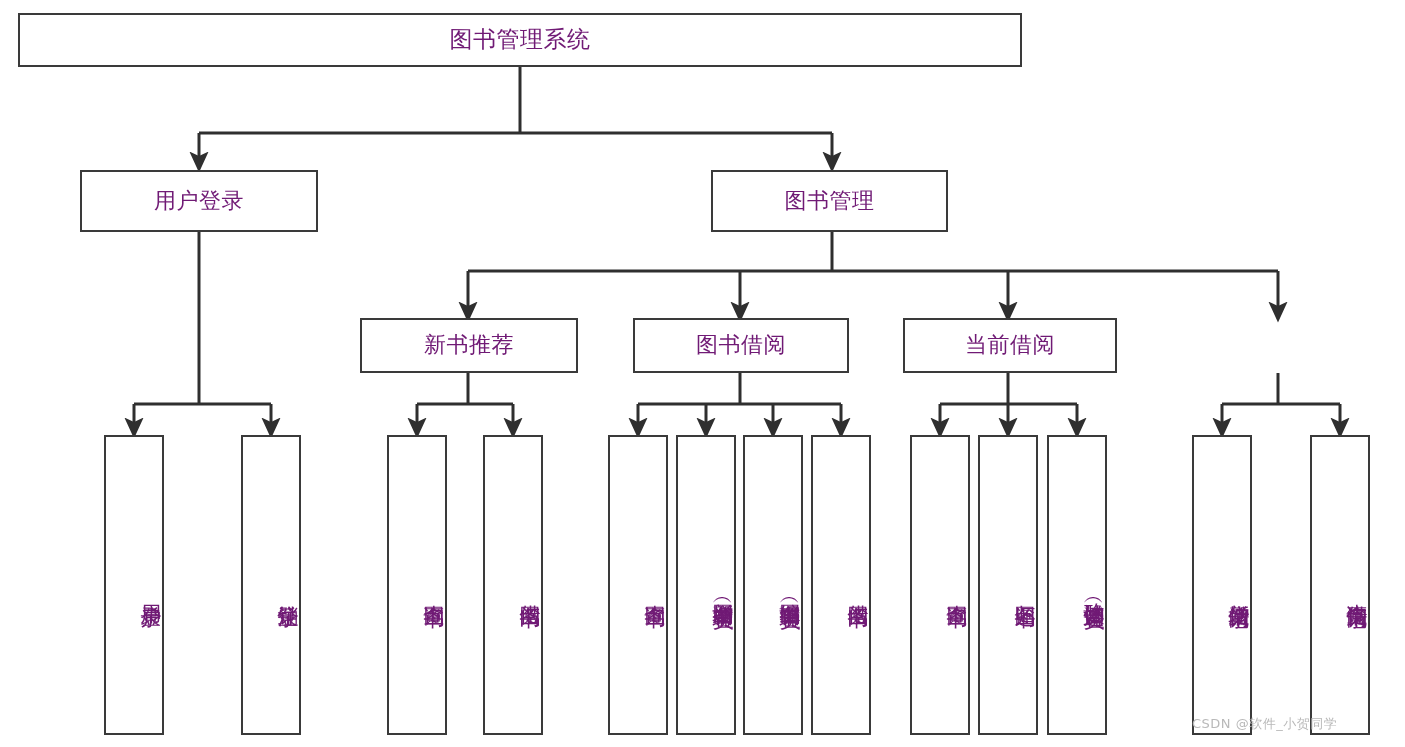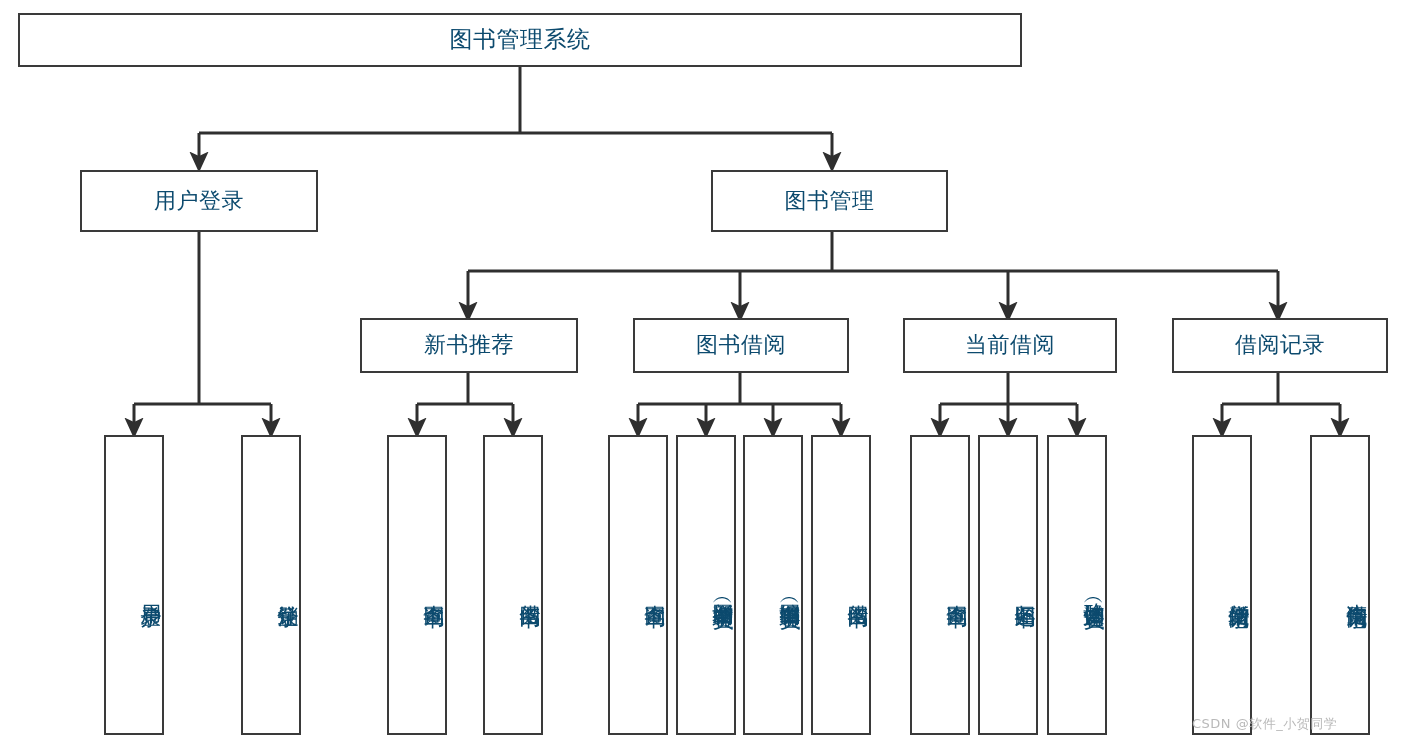--- a/index.html
+++ b/index.html
@@ -25,21 +25,21 @@
     height: 747px;
   }
   .node {
     position: absolute;
     box-sizing: border-box;
     background: #ffffff;
     border: 2px solid #3a3a3a;
     display: flex;
     align-items: center;
     justify-content: center;
-    color: #0c4a6e;
+    color: #701a75;
   }
   .node-h {
     
     font-size: 22px;
     letter-spacing: 0.5px;
     line-height: 1.1;
   }
   .node-root {
     font-size: 23px;
   }
@@ -123,21 +123,20 @@
   <div class="node node-h" style="left:80px; top:170px; width:238px; height:62px;">用户登录</div>
 
   <div class="node node-h" style="left:360px; top:318px; width:218px; height:55px;">新书推荐</div>
 
   <div class="node node-h" style="left:711px; top:170px; width:237px; height:62px;">图书管理</div>
 
   <div class="node node-h" style="left:633px; top:318px; width:216px; height:55px;">图书借阅</div>
 
   <div class="node node-h" style="left:903px; top:318px; width:214px; height:55px;">当前借阅</div>
 
-  <div class="node node-h" style="left:1172px; top:318px; width:216px; height:55px;">借阅记录</div>
 
   <div class="node node-v" style="left:104px; top:435px; width:60px; height:300px;">用户登录</div>
 
   <div class="node node-v" style="left:241px; top:435px; width:60px; height:300px;">注销登录</div>
 
   <div class="node node-v" style="left:387px; top:435px; width:60px; height:300px;">查询图书</div>
 
   <div class="node node-v" style="left:483px; top:435px; width:60px; height:300px;">借阅图书</div>
 
   <div class="node node-v" style="left:608px; top:435px; width:60px; height:300px;">查询图书</div>

